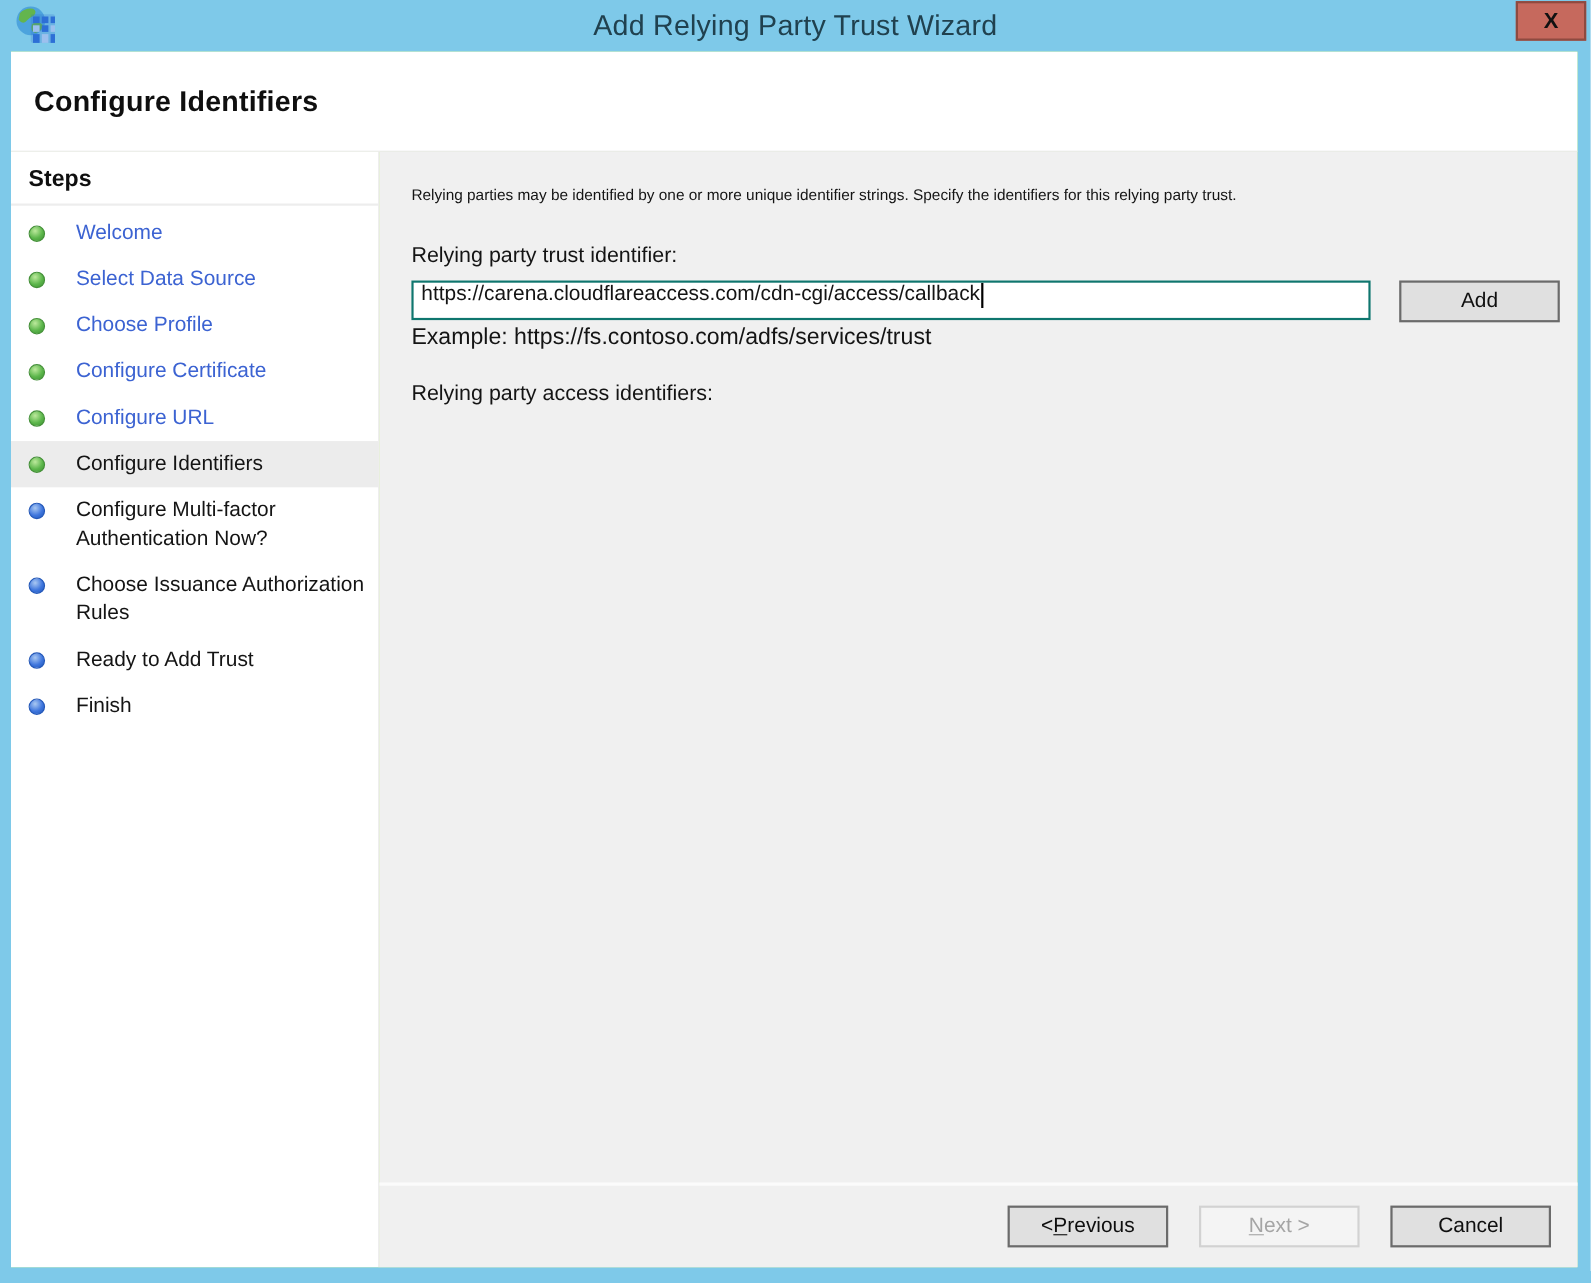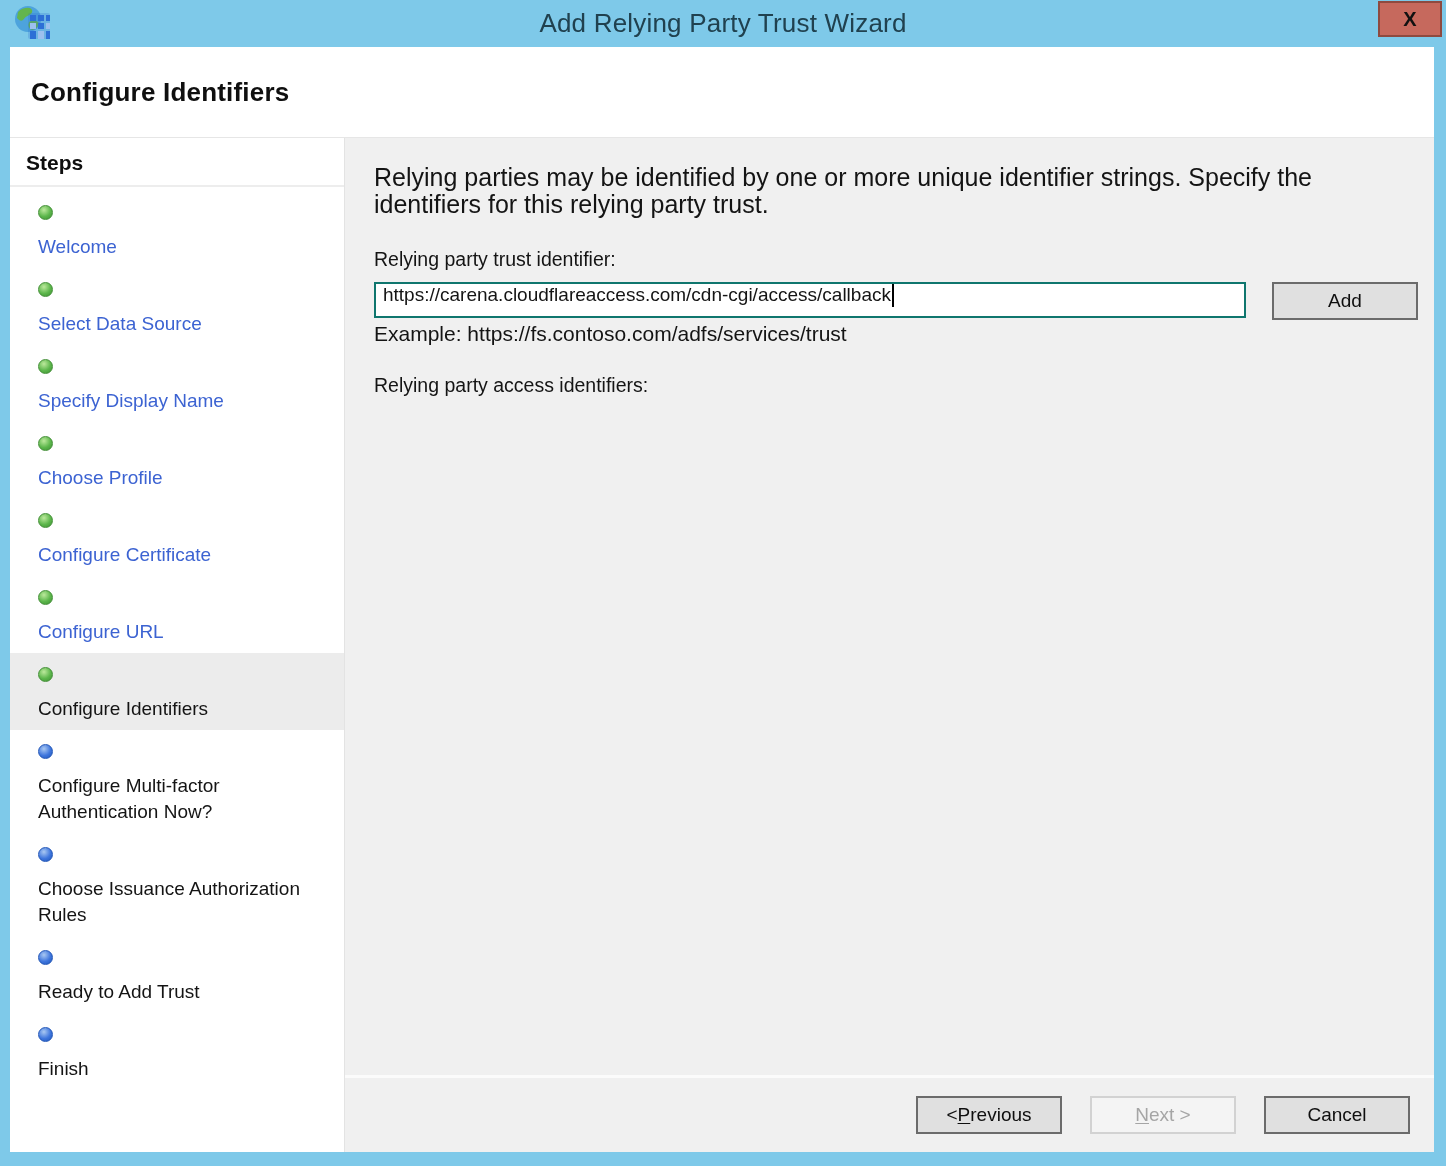--- a/index.html
+++ b/index.html
@@ -45,42 +45,42 @@
   .sidebar {
     width: 335px; flex: none; background: #fff;
     border-right: 1px solid #e3e3e3; overflow: hidden;
   }
   .steps-heading {
     padding: 13px 0 10px 16px; font-size: 21px; font-weight: bold; color: #0f0f0f;
     border-bottom: 2px solid #ededed;
   }
   .steps-list { padding-top: 4px; }
   .step-item {
-    display: flex; align-items: flex-start; gap: 14px;
-    padding: 8px 8px 8px 28px; font-size: 19px; line-height: 26px; flex-direction: column;
+    display: flex; align-items: flex-start; gap: 28px;
+    padding: 8px 8px 8px 16px; font-size: 19px; line-height: 26px;
   }
   .step-item.current { background: #ececec; }
   .step-item .step-label { color: #141414; }
   .step-item.done .step-label { color: #3c63d2; cursor: pointer; }
   .step-item.current .step-label { color: #141414; }
   .bullet {
     width: 15px; height: 15px; border-radius: 50%; flex: none; margin-top: 6px;
   }
   .step-item.done .bullet, .step-item.current .bullet {
     background: radial-gradient(circle at 38% 30%, #bce99c, #5cb64b 55%, #3d8f33);
     border: 1px solid #449038;
   }
   .step-item.upcoming .bullet {
     background: radial-gradient(circle at 38% 30%, #a9c8f2, #3f76dd 55%, #1d55b8);
     border: 1px solid #2458b8;
   }
   
   .right-col { flex: 1; display: flex; flex-direction: column; background: #f0f0f0; min-width: 0; }
   .main { flex: 1; padding: 26px 0 0 29px; position: relative; color: #141414; }
-  .intro-text { width: 1022px; font-size: 25px; line-height: 27px; margin-bottom: 28px; }
+  .intro-text { width: 1022px; font-size: 14px; line-height: 27px; margin-bottom: 28px; }
   .field-label { font-size: 19.5px; line-height: 27px; margin-bottom: 9px; }
   .control-row { display: flex; align-items: flex-start; }
   .textbox {
     width: 872px; height: 36px; background: #fff;
     border: 2px solid #0f766e;
     display: flex; align-items: flex-start; padding: 0 7px;
     font-size: 19px; color: #141414; white-space: nowrap; overflow: hidden;
     cursor: text;
   }
   .text-caret {
@@ -156,24 +156,20 @@
             <div class="step-item done">
               <span class="bullet"></span>
               <span class="step-label">Welcome</span>
             </div>
             <div class="step-item done">
               <span class="bullet"></span>
               <span class="step-label">Select Data Source</span>
             </div>
             <div class="step-item done">
               <span class="bullet"></span>
-              <span class="step-label">Specify Display Name</span>
-            </div>
-            <div class="step-item done">
-              <span class="bullet"></span>
               <span class="step-label">Choose Profile</span>
             </div>
             <div class="step-item done">
               <span class="bullet"></span>
               <span class="step-label">Configure Certificate</span>
             </div>
             <div class="step-item done">
               <span class="bullet"></span>
               <span class="step-label">Configure URL</span>
             </div>

